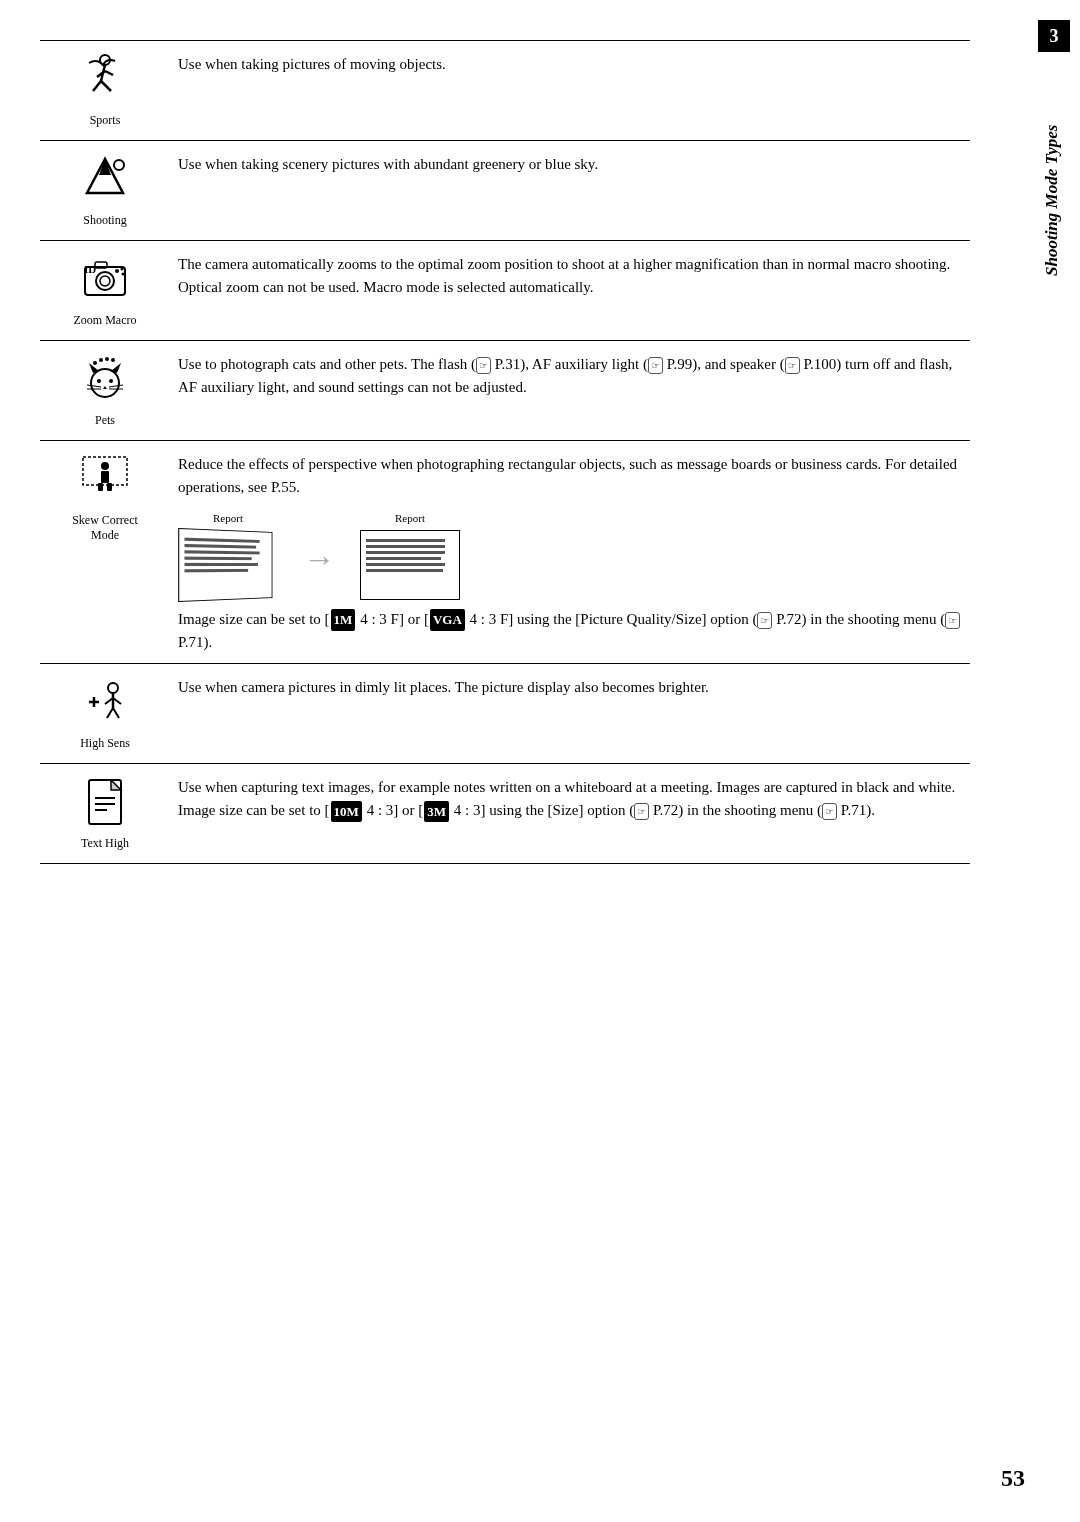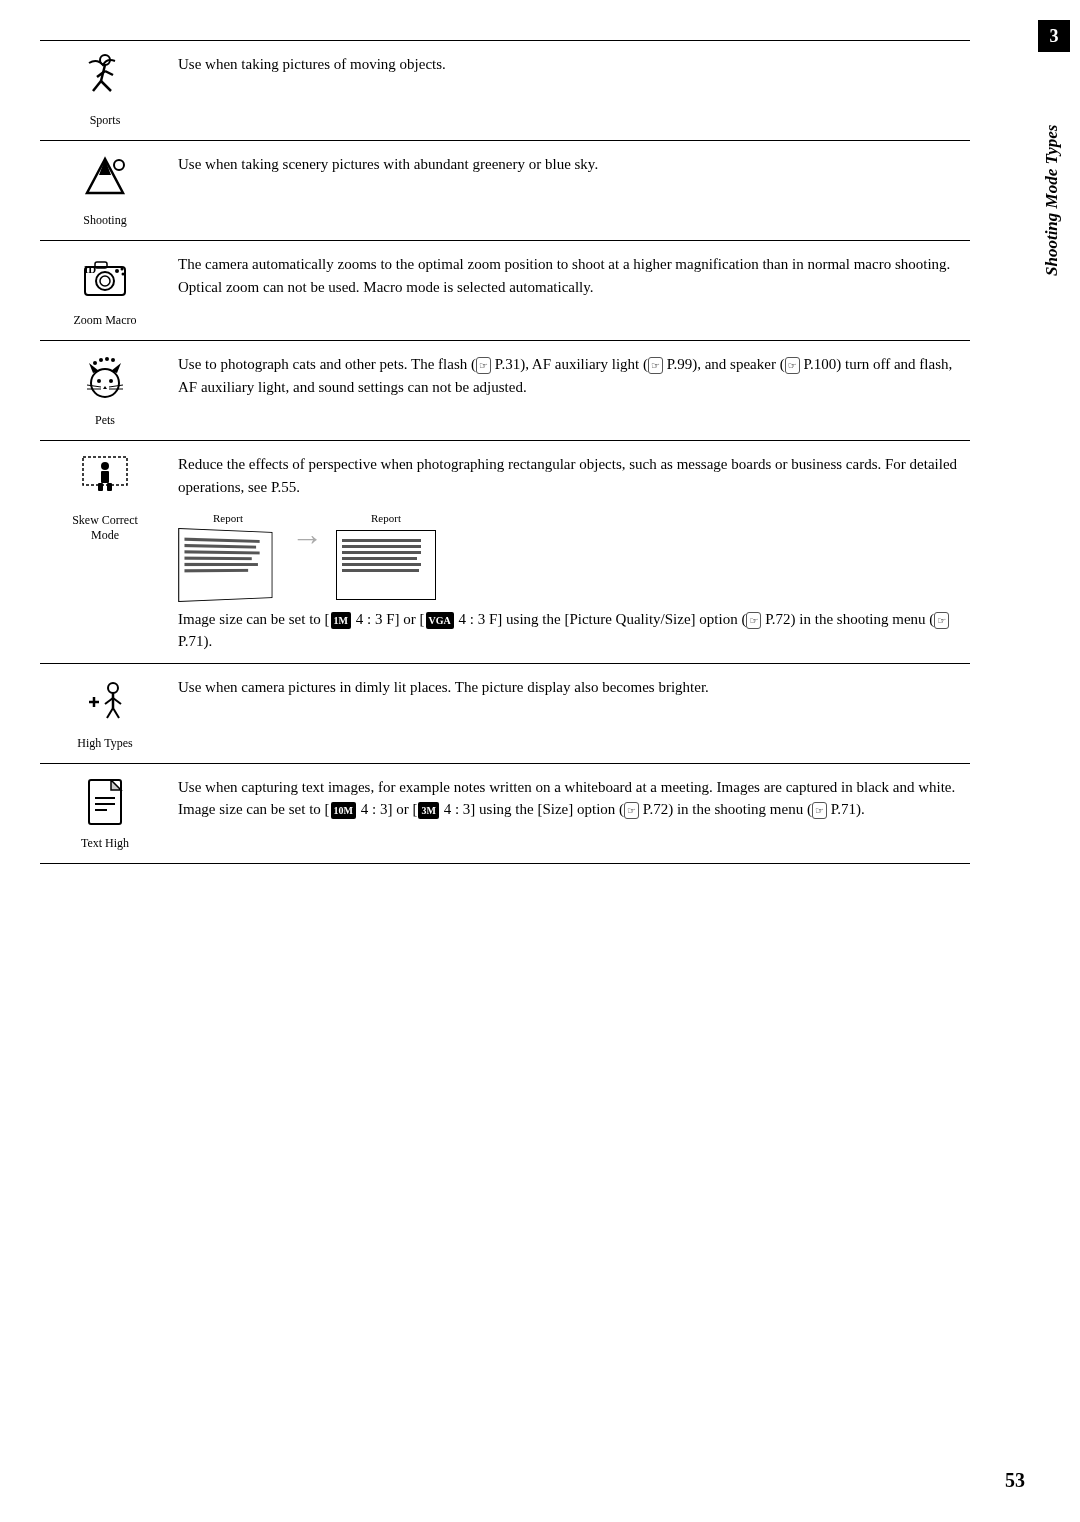--- a/index.html
+++ b/index.html
@@ -37,21 +37,21 @@
       position: absolute;
       right: 10px;
       top: 50px;
       height: 300px;
     }
 
     .page-number {
       position: absolute;
       bottom: 30px;
       right: 55px;
-      font-size: 20px;
+      font-size: 24px;
       font-weight: bold;
     }
 
     .chapter-number {
       position: absolute;
       right: 10px;
       top: 20px;
       background: #000;
       color: #fff;
       font-size: 18px;
@@ -147,29 +147,30 @@
 
     
     .textmode-icon {
       width: 52px;
       height: 52px;
       margin: 0 auto;
     }
 
     .skew-diagram {
       display: flex;
-      gap: 8px;
+      align-items: center;
+      gap: 20px;
       margin: 12px 0 8px 0;
     }
 
     .inline-badge {
       display: inline-block;
       background: #000;
       color: #fff;
-      font-size: 10px;
+      font-size: 13px;
       font-weight: bold;
       padding: 1px 3px;
       border-radius: 2px;
       vertical-align: middle;
       margin: 0 1px;
     }
 
   </style>
 </head>
 <body>
@@ -344,21 +345,21 @@
               <line x1="10" y1="26" x2="20" y2="26" stroke="#000" stroke-width="2.5"></line>
               <line x1="15" y1="21" x2="15" y2="31" stroke="#000" stroke-width="2.5"></line>
 
               <circle cx="34" cy="12" r="5" fill="none" stroke="#000" stroke-width="2"></circle>
               <line x1="34" y1="17" x2="34" y2="32" stroke="#000" stroke-width="2.5"></line>
               <line x1="34" y1="22" x2="26" y2="28" stroke="#000" stroke-width="2"></line>
               <line x1="34" y1="22" x2="42" y2="28" stroke="#000" stroke-width="2"></line>
               <line x1="34" y1="32" x2="28" y2="42" stroke="#000" stroke-width="2"></line>
               <line x1="34" y1="32" x2="40" y2="42" stroke="#000" stroke-width="2"></line>
             </svg>
-            <span class="icon-label">High Types</span>
+            <span class="icon-label">High Sens</span>
           </td>
           <td class="desc-cell">
             <span>Use when camera pictures in dimly lit places. The picture display also becomes brighter.</span>
           </td>
         </tr>
 
         <tr>
           <td class="icon-cell">
             <svg class="textmode-icon" viewBox="0 0 52 52">
 

